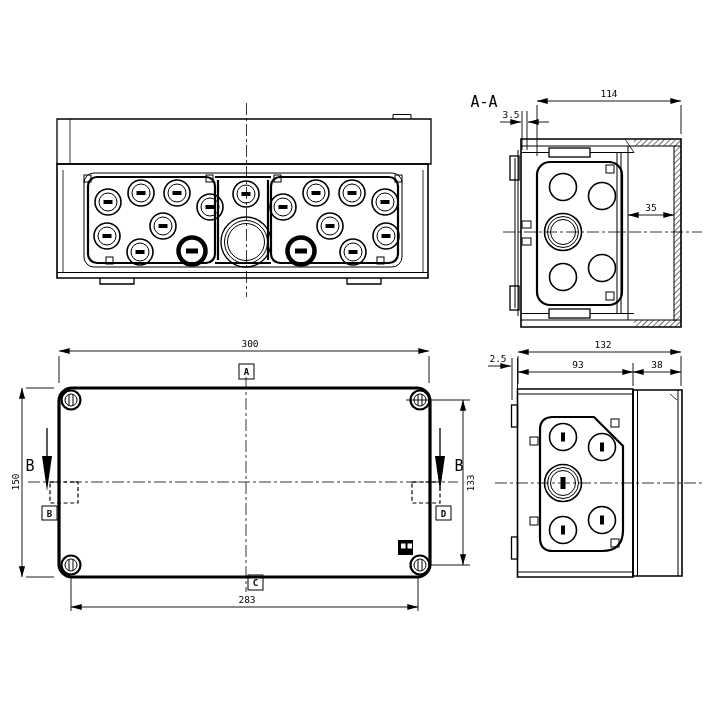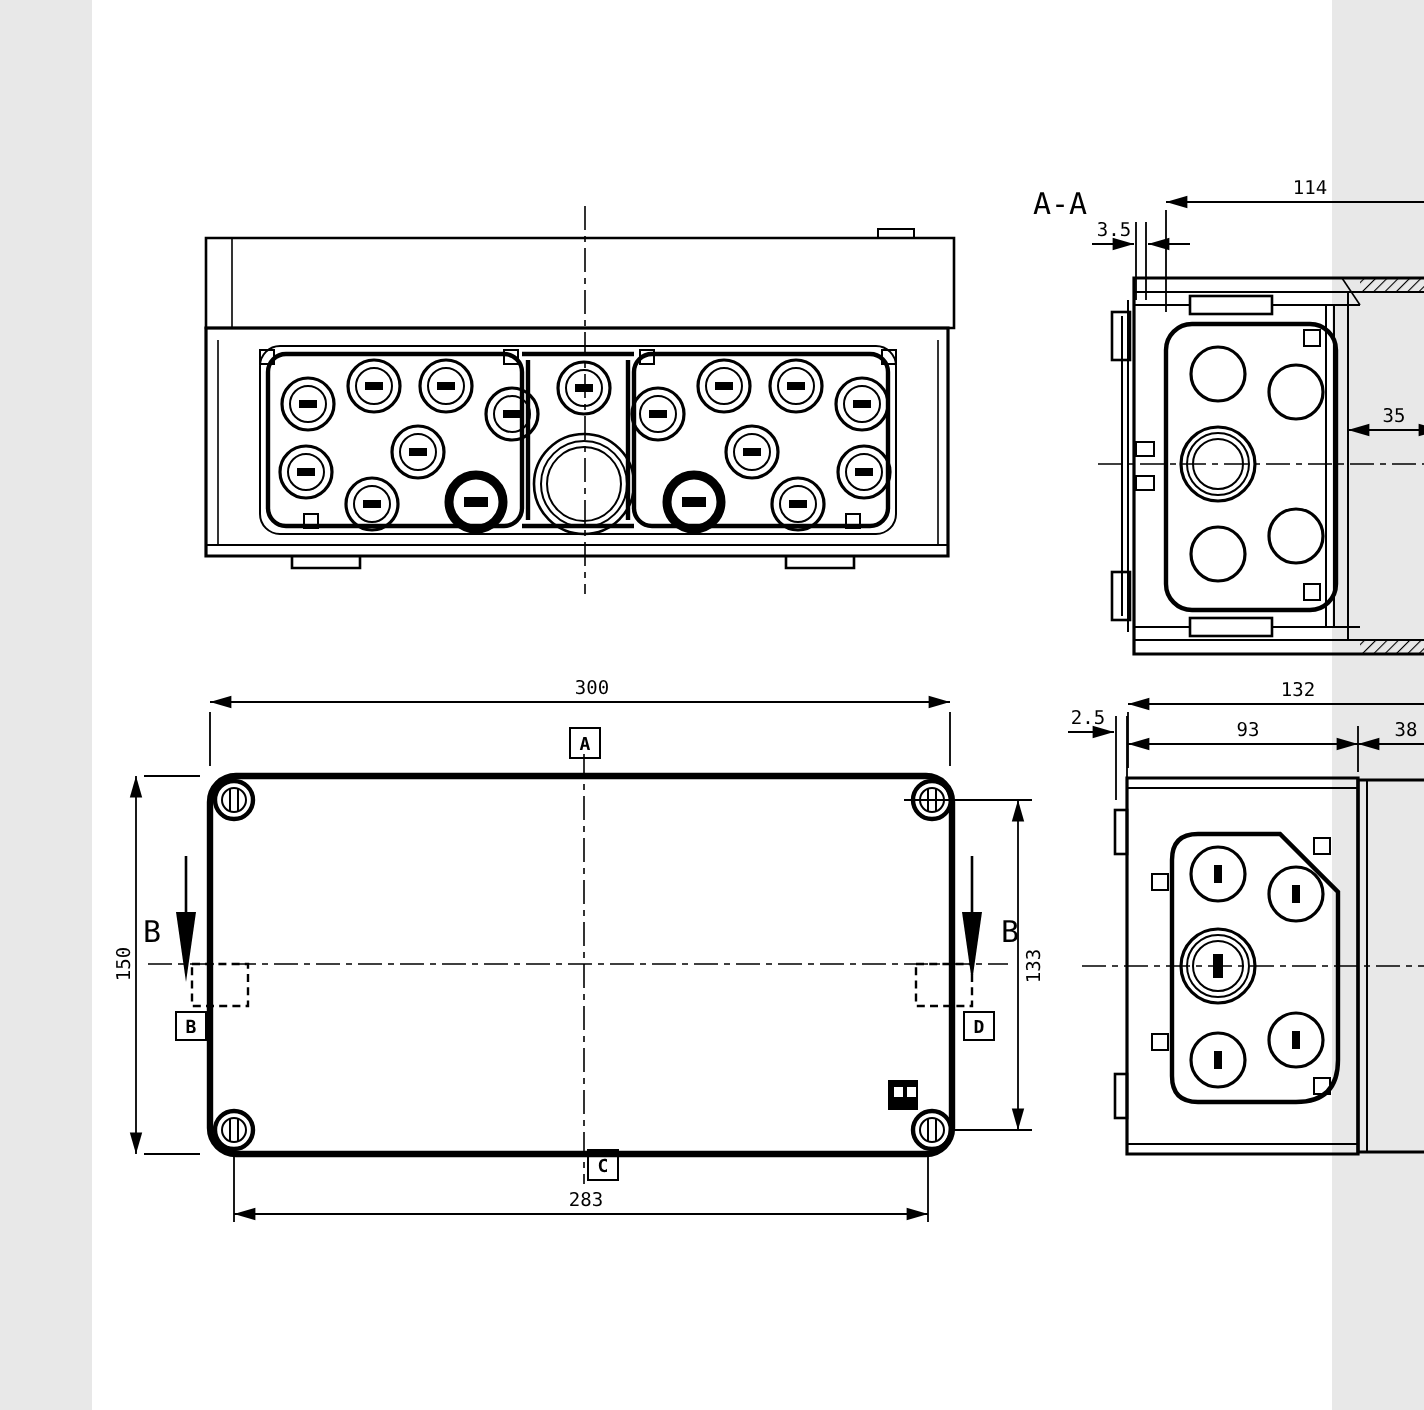--- a/index.html
+++ b/index.html
@@ -1,16 +1,16 @@
 <!DOCTYPE html>
 <html><head>
 <meta charset="utf-8">
 <style>
   html,body{margin:0;padding:0;background:#e8e8e8;}
-  .canvas{position:relative;width:620px;height:705px;background:#ffffff;margin:0 auto;
+  .canvas{position:relative;width:712px;height:705px;background:#ffffff;margin:0 auto;
           font-family:"DejaVu Sans Mono","Liberation Mono",monospace;}
   svg{display:block;}
   svg text{fill:#000;font-family:"DejaVu Sans Mono","Liberation Mono",monospace;}
   .ln  {stroke:#000;fill:none;stroke-width:1;}
   .ln08{stroke:#000;fill:none;stroke-width:.8;}
   .ln12{stroke:#000;fill:none;stroke-width:1.3;}
   .ln15{stroke:#000;fill:none;stroke-width:1.6;}
   .ln2 {stroke:#000;fill:none;stroke-width:2.2;}
   .ln3 {stroke:#000;fill:none;stroke-width:3.2;}
   .dark{stroke:#000;fill:none;stroke-width:4.5;}

